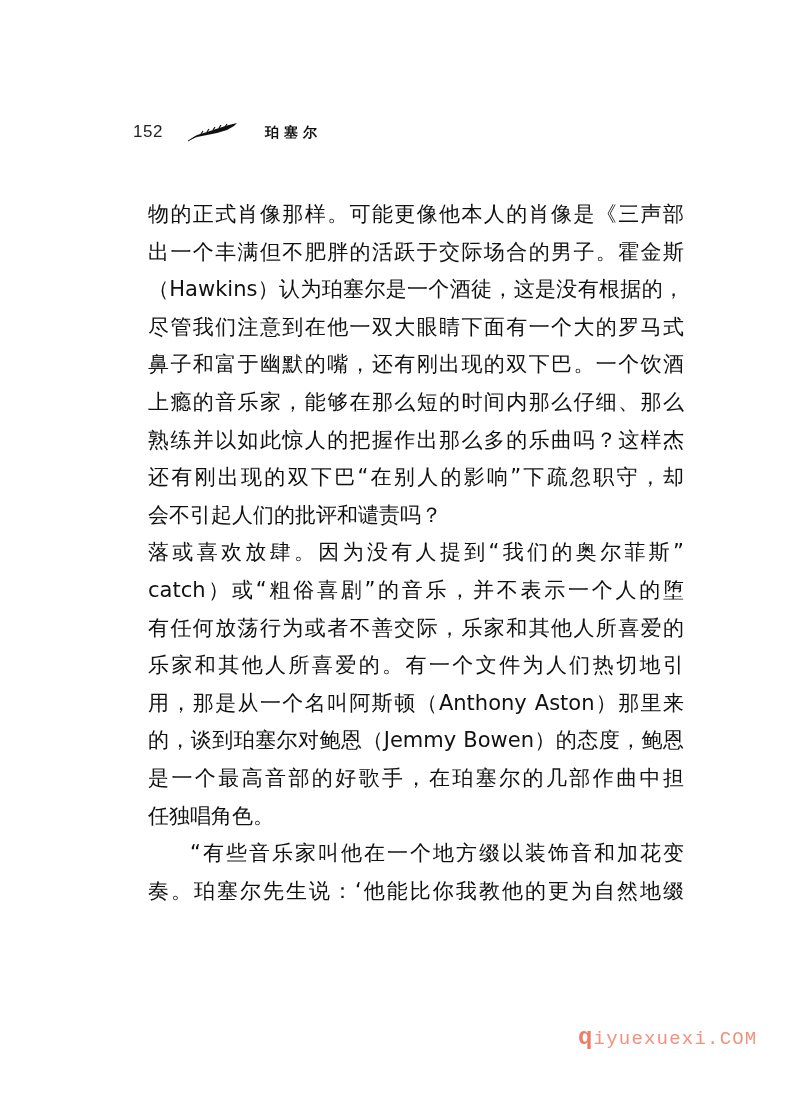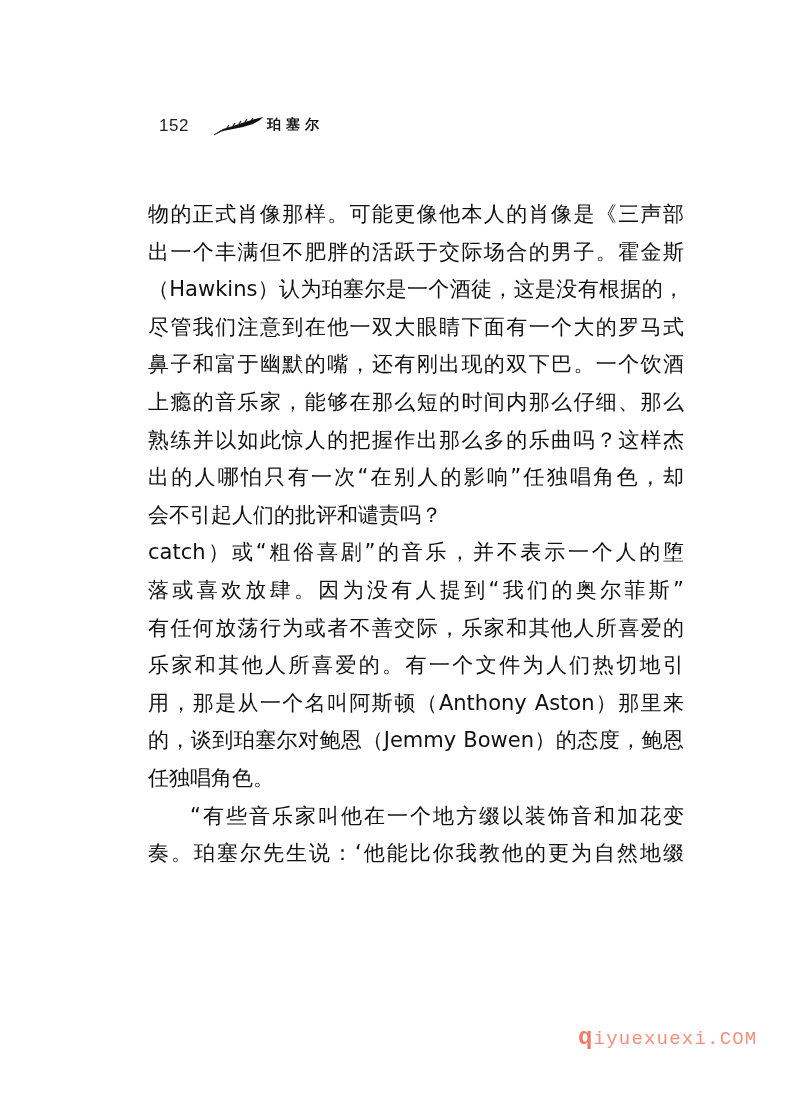--- a/index.html
+++ b/index.html
@@ -10,39 +10,40 @@
     body {
       width: 794px;
       height: 1120px;
       position: relative;
       overflow: hidden;
       color: #111111;
       font-family: "DejaVu Sans", sans-serif;
     }
     .page-header {
       position: absolute;
-      left: 159px;
+      left: 133px;
       top: 116px;
       height: 26px;
       display: flex;
-      align-items: flex-start;
+      align-items: flex-end;
     }
     .page-number {
       font-family: "Liberation Sans", sans-serif;
       font-size: 17px;
       color: #222;
       letter-spacing: 0.5px;
     }
     .quill-icon {
       margin-left: 24px;
       width: 54px;
       height: 20px;
       display: inline-block;
     }
     .running-title {
+      margin-left: 24px;
       font-family: "DejaVu Sans", sans-serif;
       font-weight: bold;
       font-size: 14px;
       letter-spacing: 5px;
       color: #111;
     }
     .body-text {
       position: absolute;
       left: 148px;
       top: 196px;
@@ -119,42 +120,45 @@
     <div class="line">
       <span class="t">鼻子和富于幽默的嘴，还有刚出现的双下巴。一个饮酒</span>
     </div>
     <div class="line">
       <span class="t">上瘾的音乐家，能够在那么短的时间内那么仔细、那么</span>
     </div>
     <div class="line">
       <span class="t">熟练并以如此惊人的把握作出那么多的乐曲吗？这样杰</span>
     </div>
     <div class="line">
-      <span class="t">出的人哪怕只有一次“在别人的影响”任独唱角色，却</span>
+      <span class="t">还有刚出现的双下巴“在别人的影响”下疏忽职守，却</span>
     </div>
     <div class="line last">
       <span class="t">会不引起人们的批评和谴责吗？</span>
     </div>
     <div class="line">
-      <span class="t">catch）或“粗俗喜剧”的音乐，并不表示一个人的堕</span>
+      <span class="t">落或喜欢放肆。因为没有人提到“我们的奥尔菲斯”</span>
     </div>
     <div class="line">
-      <span class="t">落或喜欢放肆。因为没有人提到“我们的奥尔菲斯”</span>
+      <span class="t">catch）或“粗俗喜剧”的音乐，并不表示一个人的堕</span>
     </div>
     <div class="line">
       <span class="t">有任何放荡行为或者不善交际，乐家和其他人所喜爱的</span>
     </div>
     <div class="line">
       <span class="t">乐家和其他人所喜爱的。有一个文件为人们热切地引</span>
     </div>
     <div class="line">
       <span class="t">用，那是从一个名叫阿斯顿（Anthony Aston）那里来</span>
     </div>
     <div class="line">
       <span class="t">的，谈到珀塞尔对鲍恩（Jemmy Bowen）的态度，鲍恩</span>
+    </div>
+    <div class="line">
+      <span class="t">是一个最高音部的好歌手，在珀塞尔的几部作曲中担</span>
     </div>
     <div class="line last">
       <span class="t">任独唱角色。</span>
     </div>
     <div class="line indent">
       <span class="t">“有些音乐家叫他在一个地方缀以装饰音和加花变</span>
     </div>
     <div class="line">
       <span class="t">奏。珀塞尔先生说：‘他能比你我教他的更为自然地缀</span>
     </div>

